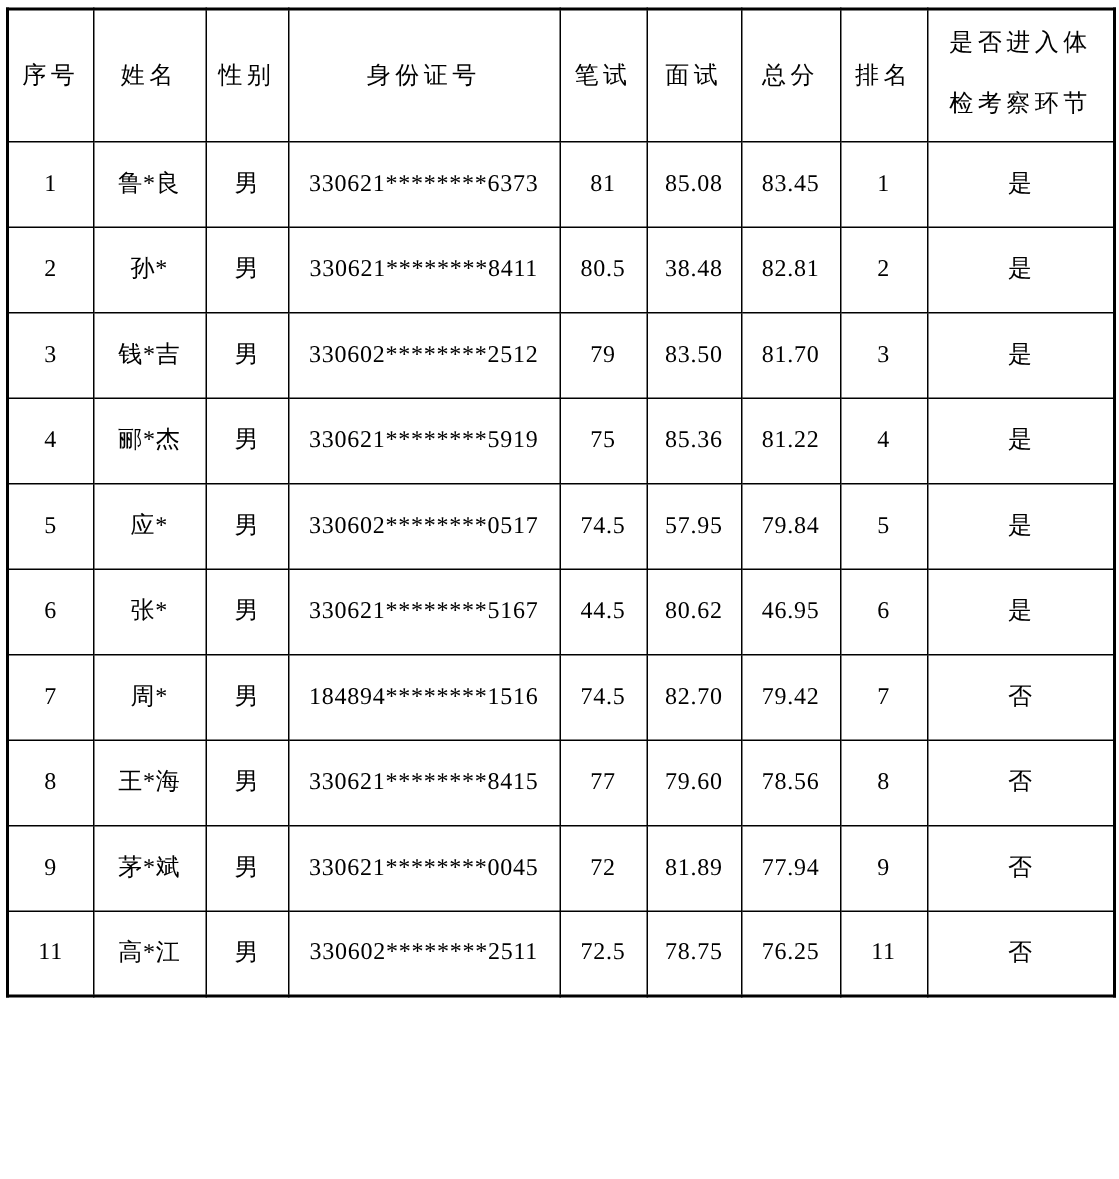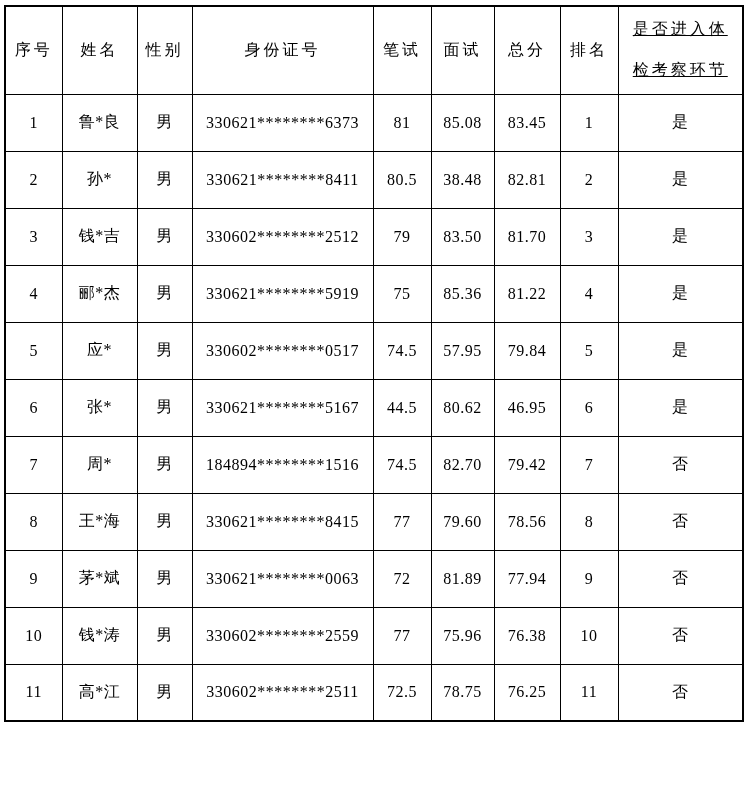--- a/index.html
+++ b/index.html
@@ -33,21 +33,20 @@
   }
   .score-table thead tr { height: 88px; }
   .score-table tbody tr { height: 57px; }
   .score-table th { letter-spacing: 3px; }
   .score-table td { letter-spacing: 0.5px; }
   th.wrap-header .wrap-inner {
     display: inline-block;
     width: 104px;
     line-height: 2.55;
     letter-spacing: 3px;
-    text-decoration: underline;
   }
 </style>
 </head>
 <body>
 
 <table class="score-table">
   <colgroup>
     <col style="width:57px">
     <col style="width:75px">
     <col style="width:55px">
@@ -159,36 +158,25 @@
         <td>77</td>
         <td>79.60</td>
         <td>78.56</td>
         <td>8</td>
         <td>否</td>
       </tr>
       <tr>
         <td>9</td>
         <td>茅*斌</td>
         <td>男</td>
-        <td>330621********0063</td>
+        <td>330621********0045</td>
         <td>72</td>
         <td>81.89</td>
         <td>77.94</td>
         <td>9</td>
-        <td>否</td>
-      </tr>
-      <tr>
-        <td>10</td>
-        <td>钱*涛</td>
-        <td>男</td>
-        <td>330602********2559</td>
-        <td>77</td>
-        <td>75.96</td>
-        <td>76.38</td>
-        <td>10</td>
         <td>否</td>
       </tr>
       <tr>
         <td>11</td>
         <td>高*江</td>
         <td>男</td>
         <td>330602********2511</td>
         <td>72.5</td>
         <td>78.75</td>
         <td>76.25</td>

